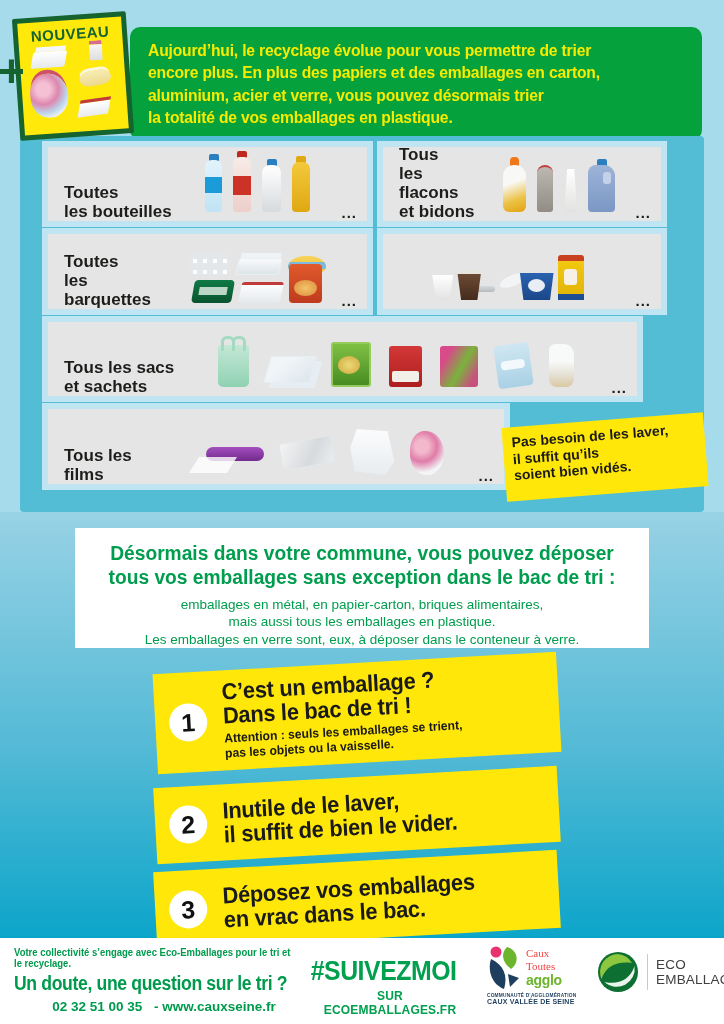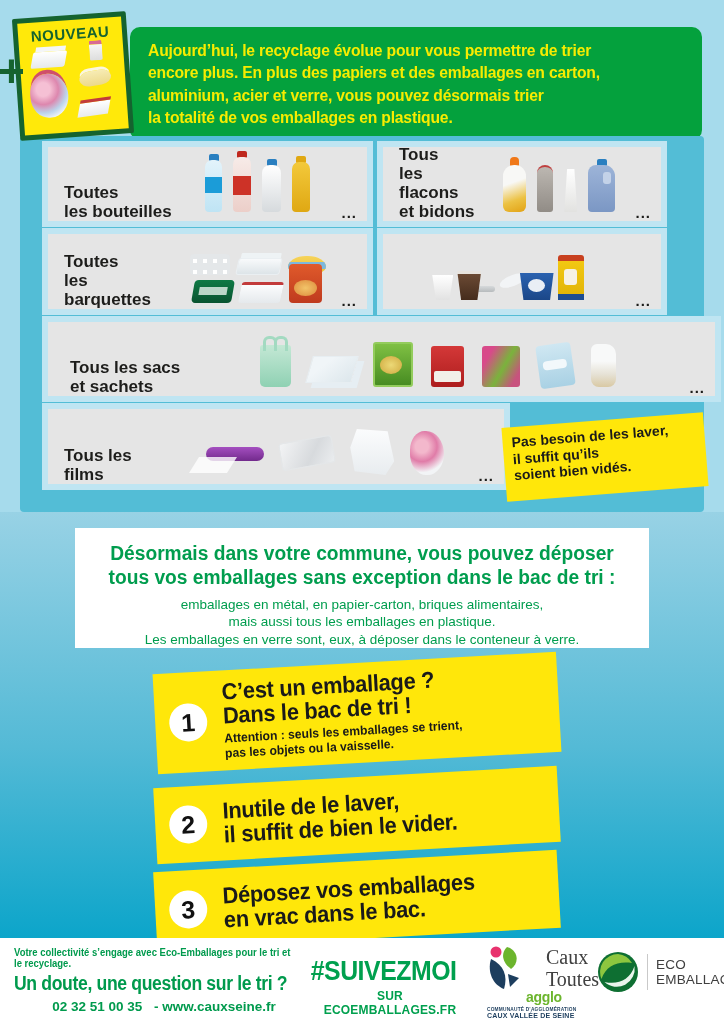--- a/index.html
+++ b/index.html
@@ -147,21 +147,21 @@
   .f-contact{color:#009a4d;font-size:13.5px;margin-top:4px;text-align:center;white-space:nowrap;}
   .f-phone{font-weight:900;}
   .f-site{font-weight:bold;margin-left:8px;}
   .hashtag-block{position:absolute;left:310px;top:18px;width:160px;text-align:center;}
   .hashtag-main{color:#00a04e;font-weight:900;font-size:27px;letter-spacing:-.5px;
     transform:scaleX(.92);transform-origin:left;white-space:nowrap;}
   .hashtag-sub{color:#00a04e;font-weight:bold;font-size:12px;margin-top:2px;letter-spacing:.2px;}
   .agglo{position:absolute;left:487px;top:7px;width:104px;}
   .agglo-top{display:flex;align-items:flex-start;}
   .agglo-mark{flex:none;margin-right:5px;}
-  .agglo-name{font-family:"Liberation Serif",serif;color:#404040;font-size:20px;line-height:.95;margin-top:3px;margin-left:20px;}
+  .agglo-name{font-family:"Liberation Serif",serif;color:#ef4444;font-size:11px;line-height:.95;margin-top:3px;}
   .agglo-agglo{font-family:"Liberation Sans",sans-serif;color:#6cb52d;font-weight:900;font-size:14px;letter-spacing:-.3px;}
   .agglo-sub1{color:#1d3e5e;font-size:4.8px;font-weight:bold;margin-top:2px;letter-spacing:.2px;}
   .agglo-sub2{color:#1d3e5e;font-size:7px;font-weight:900;letter-spacing:.2px;}
   .eco{position:absolute;left:597px;top:13px;display:flex;align-items:center;}
   .eco-divider{width:1px;height:36px;background:#c9c9c9;margin:0 8px;}
   .eco-text{color:#3f3f3f;font-size:13.5px;line-height:1.12;letter-spacing:.2px;}
 </style>
 </head>
 <body>
 
@@ -276,21 +276,21 @@
       <div class="it">
           <div class="icetub"></div>
         </div>
       <div class="it">
           <div class="cocoa"></div>
         </div>
     </div>
     <div class="ellipsis">...</div>
   </div>
 
-  <div class="cell" style="left:42px;top:316px;width:679px;height:86px;padding-left:6px;">
+  <div class="cell" style="left:42px;top:316px;width:601px;height:86px;">
     <div class="cell-label pre" style="width:118px;">Tous les sacs
 et sachets</div>
     <div class="items" style="gap:18px;">
       <div class="it">
           <div class="carrier"></div>
         </div>
       <div class="it">
           <div class="clearbags"></div>
         </div>
       <div class="it">

